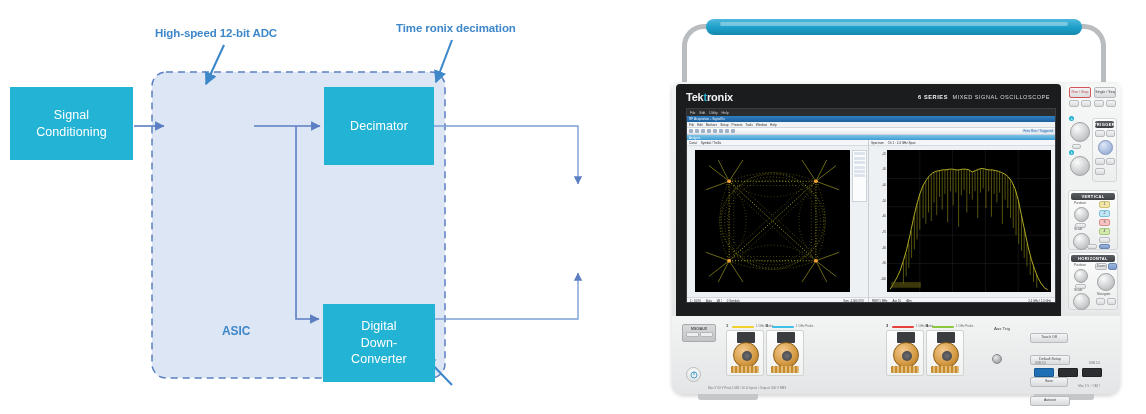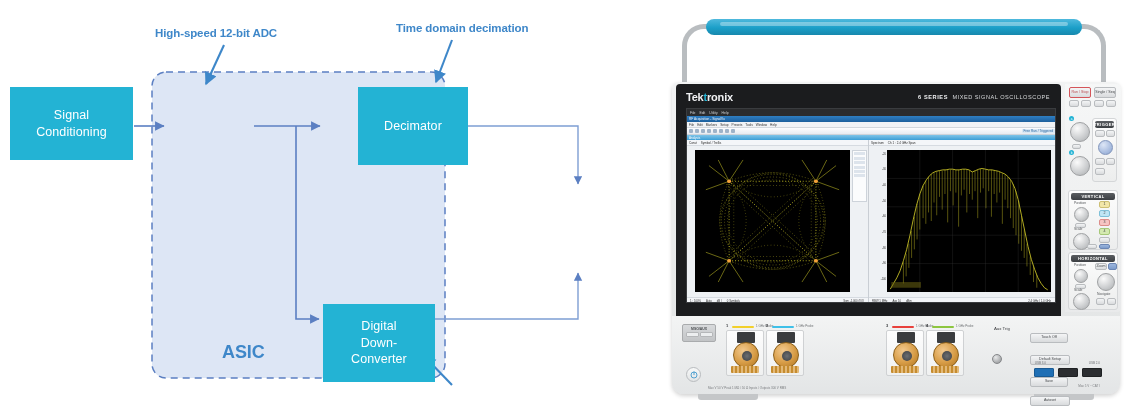--- a/index.html
+++ b/index.html
@@ -21,37 +21,37 @@
     position:absolute;
     color:#3e87c9;
     font-weight:bold;
     font-size:11.5px;
     letter-spacing:-0.1px;
     white-space:nowrap;
   }
   .dlabel.l-adc   { left:155px; top:27px; }
   .dlabel.l-tdd   { left:396px; top:22px; }
   .dlabel.l-fdd   { left:327px; top:389px; }
-  .dlabel.l-asic  { left:222px; top:342px; font-size:18px; }
+  .dlabel.l-asic  { left:222px; top:324px; font-size:12px; }
 
   .blk {
     position:absolute;
     background:#23b3d4;
     color:#ffffff;
     display:flex;
     align-items:center;
     justify-content:center;
     text-align:center;
     font-size:12.5px;
     line-height:1.32;
     letter-spacing:0.1px;
   }
   .blk.sigcond { left:10px;  top:87px;  width:123px; height:73px; }
   .blk.adc     { left:168px; top:87px;  width:85px;  height:78px; }
-  .blk.decim   { left:324px; top:87px;  width:110px; height:78px;margin-left:34px; }
+  .blk.decim   { left:324px; top:87px;  width:110px; height:78px; }
   .blk.acqmem  { left:500px; top:188px; width:108px; height:81px; }
   .blk.ddc     { left:323px; top:280px; width:112px; height:78px;margin-top:24px; }
 
   
   .scope { position:absolute; left:650px; top:0; width:496px; height:324px;text-decoration:underline; }
 
   .handle-bar {
     position:absolute; left:56px; top:19px; width:376px; height:16px;
     background:linear-gradient(#4fb9dd,#1b9fc8 55%,#1788ad);
     border-radius:8px;
@@ -327,21 +327,21 @@
       <polyline points="434,126 578,126 578,184" fill="none" stroke="#7e9ed3" stroke-width="1.4" marker-end="url(#ah)"></polyline>
 
       <polyline points="435,319 578,319 578,273" fill="none" stroke="#7e9ed3" stroke-width="1.4" marker-end="url(#ah)"></polyline>
 
       <line x1="224" y1="45" x2="206" y2="84" stroke="#3e87c9" stroke-width="2.1" marker-end="url(#ahc)"></line>
       <line x1="452" y1="40" x2="436" y2="82" stroke="#3e87c9" stroke-width="2.1" marker-end="url(#ahc)"></line>
       <line x1="452" y1="385" x2="424" y2="356" stroke="#3e87c9" stroke-width="2.1" marker-end="url(#ahc)"></line>
     </svg>
 
     <div class="dlabel l-adc">High-speed 12-bit ADC</div>
-    <div class="dlabel l-tdd">Time domain decimation</div>
+    <div class="dlabel l-tdd">Time ronix decimation</div>
     <div class="dlabel l-asic">ASIC</div>
 
     <div class="blk sigcond">
       <span style="white-space:pre-line">Signal
 Conditioning</span>
     </div>
     <div class="blk decim">
       <span style="white-space:pre-line">Decimator</span>
     </div>
     <div class="blk ddc">

